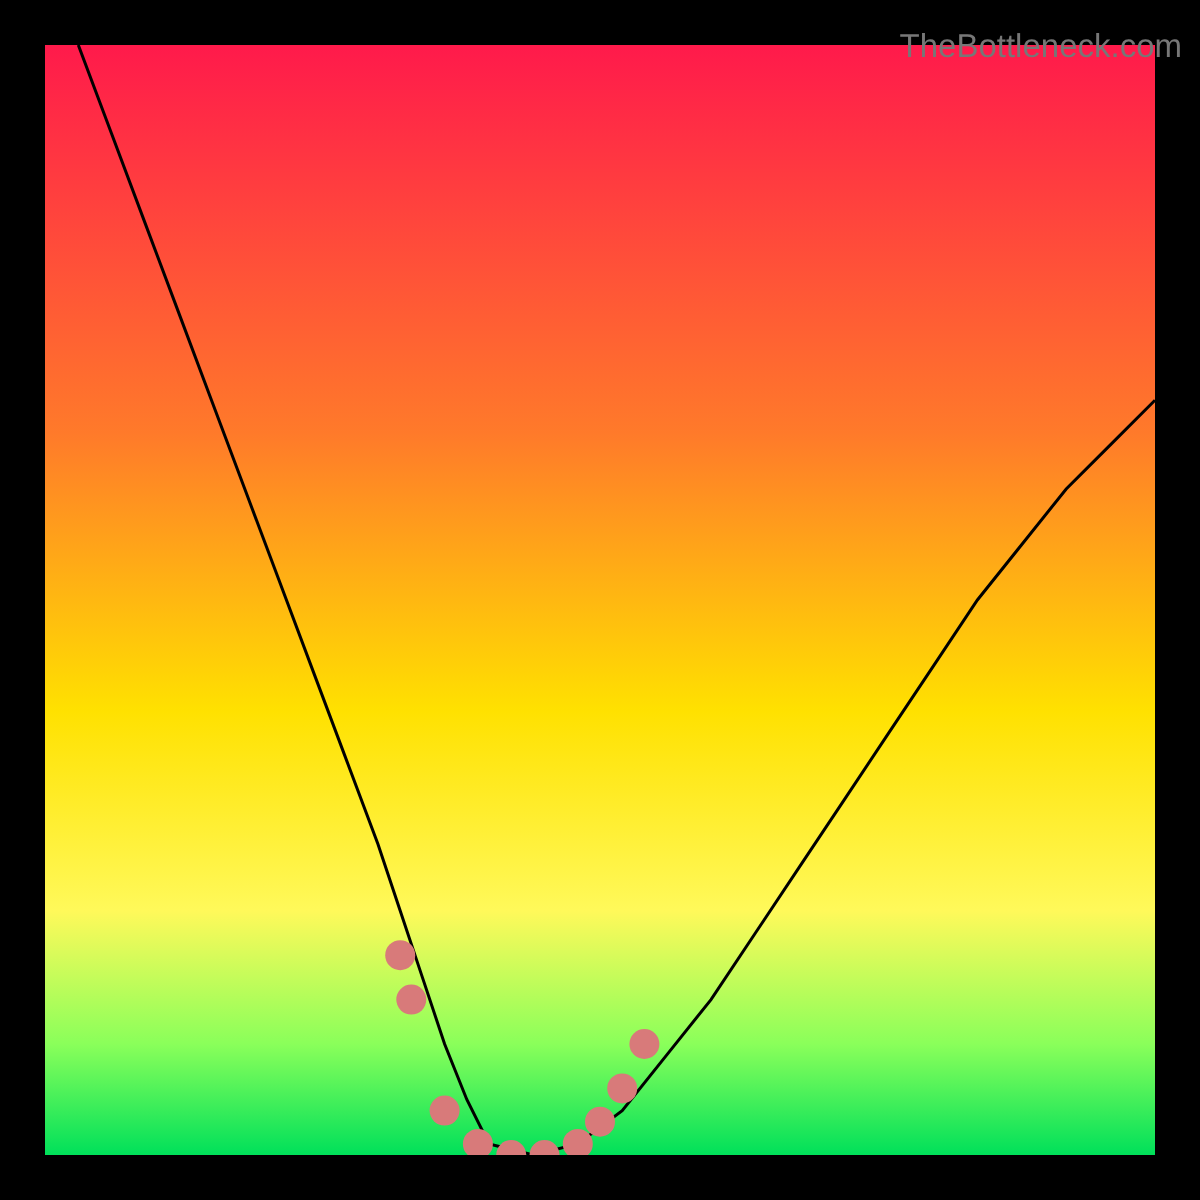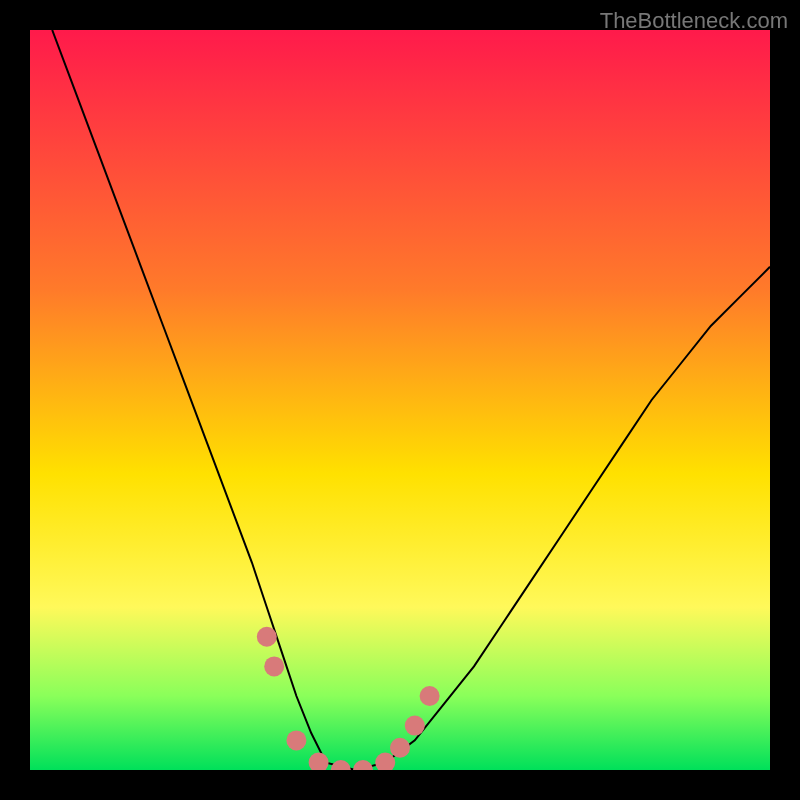--- a/index.html
+++ b/index.html
@@ -6,21 +6,21 @@
     margin: 0;
     padding: 0;
     width: 800px;
     height: 800px;
     background: #000;
     position: relative;
     overflow: hidden;
   }
   .watermark {
     position: absolute;
-    top: 8px;
+    top: 18px;
     right: 12px;
     font-family: Arial, Helvetica, sans-serif;
     font-size: 22px;
     color: #777;
     z-index: 10;
   }
   .plot-container {
     position: absolute;
     left: 30px;
     top: 30px;

